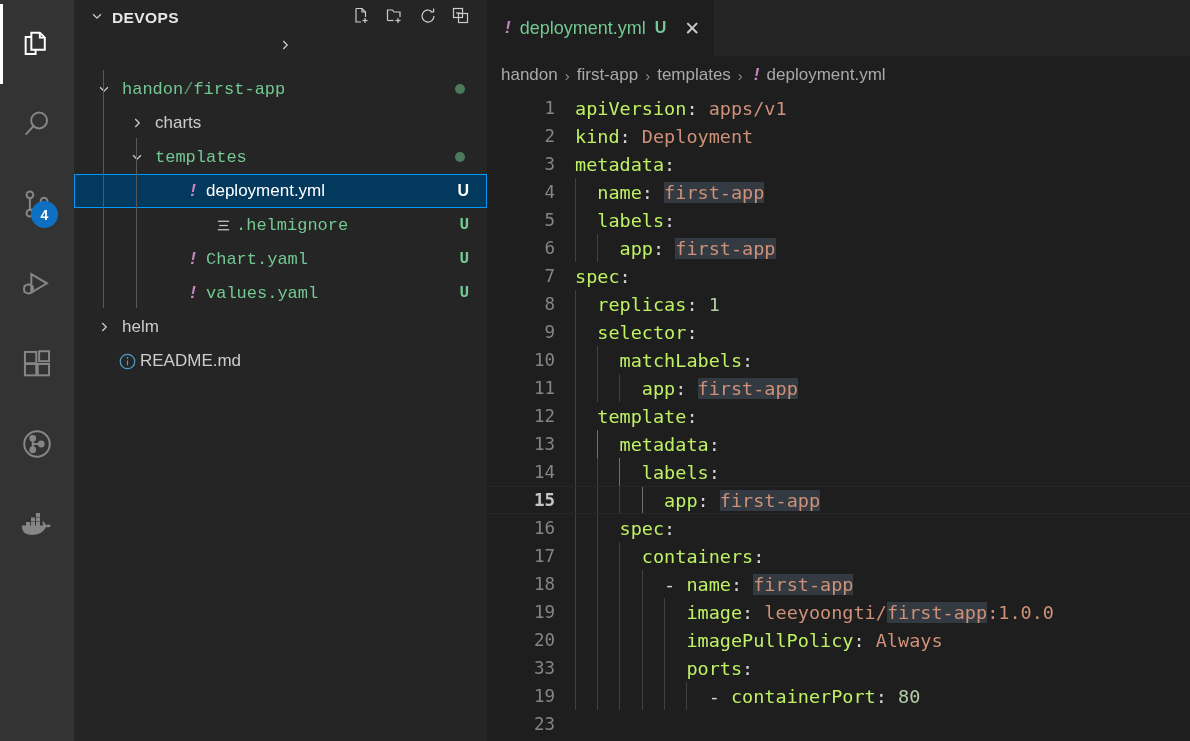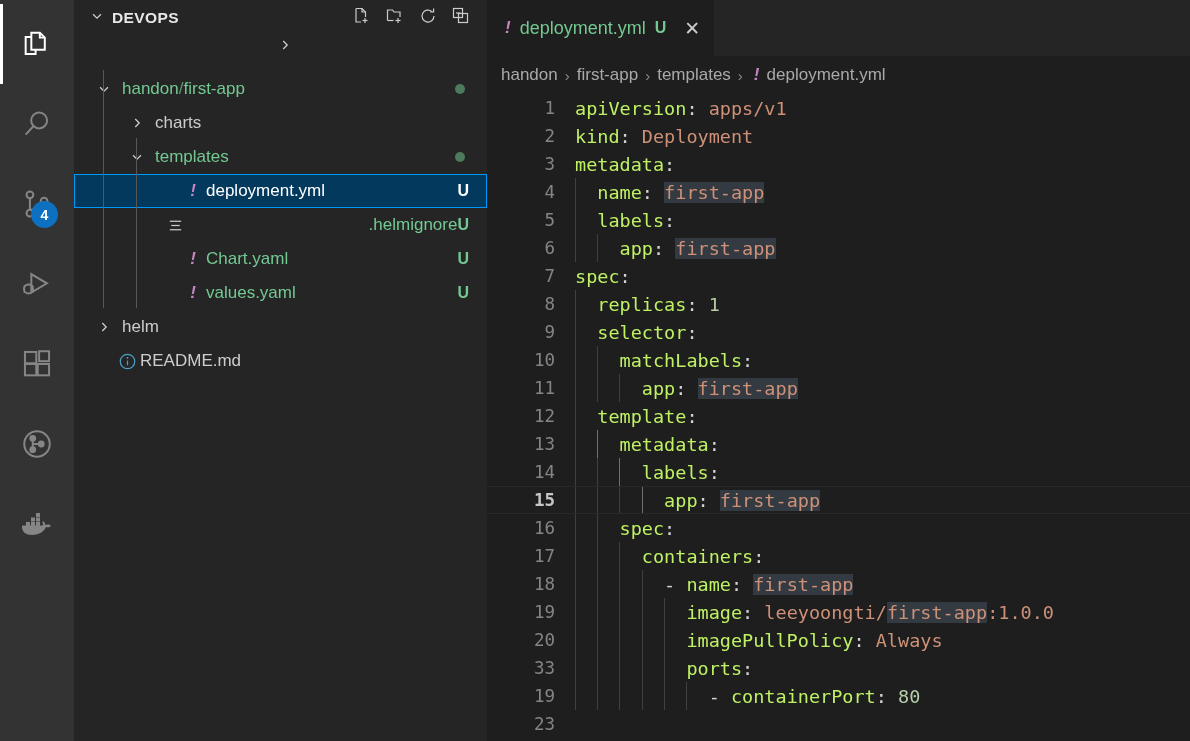--- a/index.html
+++ b/index.html
@@ -77,21 +77,21 @@
   .row .twisty { width: 20px; display:inline-flex; align-items:center; justify-content:center; }
   .row .ficon { width: 26px; display: inline-flex; align-items: center; justify-content: center; }
   .row .label { flex: 1; overflow: hidden; text-overflow: ellipsis; }
   .row .deco { margin-right: 18px; font-size: 16px; font-weight: bold; }
   .row.selected {
     background: #04395e;
     outline: 1px solid #0097fb; outline-offset: -1px;
     color: #ffffff;
   }
   .row.selected .deco { color: #ffffff; }
-  .green { color: #73c991; }
+  .green { color: #73c991; font-family: Liberation Mono, monospace; }
   .dimgreen { color: #5b9a6e; }
   .dot {
     width: 10px; height: 10px; border-radius: 50%;
     background: #4c7a5b; margin-right: 22px;
   }
   .tree-guide {
     position: absolute; width: 1px; background: #585858;
   }
   .yaml-bang { color: #c586c0; font-weight: bold; font-style: italic; font-size: 17px; }
 
@@ -319,21 +319,21 @@
           <span class="dot"></span>
         </div>
         <div class="row selected" style="padding-left: 86px;">
           <span class="twisty"></span>
           <span class="ficon">
             <span class="yaml-bang">!</span>
           </span>
           <span class="label">deployment.yml</span>
           <span class="deco ">U</span>
         </div>
-        <div class="row" style="padding-left: 68px; text-align: right;">
+        <div class="row" style="padding-left: 116px;">
           <span class="twisty"></span>
           <span class="ficon">
             <svg width="17" height="17" viewBox="0 0 18 18" fill="none" stroke="#cccccc" stroke-width="1.3">
               <path d="M3 4.5h12"></path>
               <path d="M4.5 9h9"></path>
               <path d="M3 13.5h12"></path>
             </svg>
           </span>
           <span class="label green">.helmignore</span>
           <span class="deco green">U</span>

